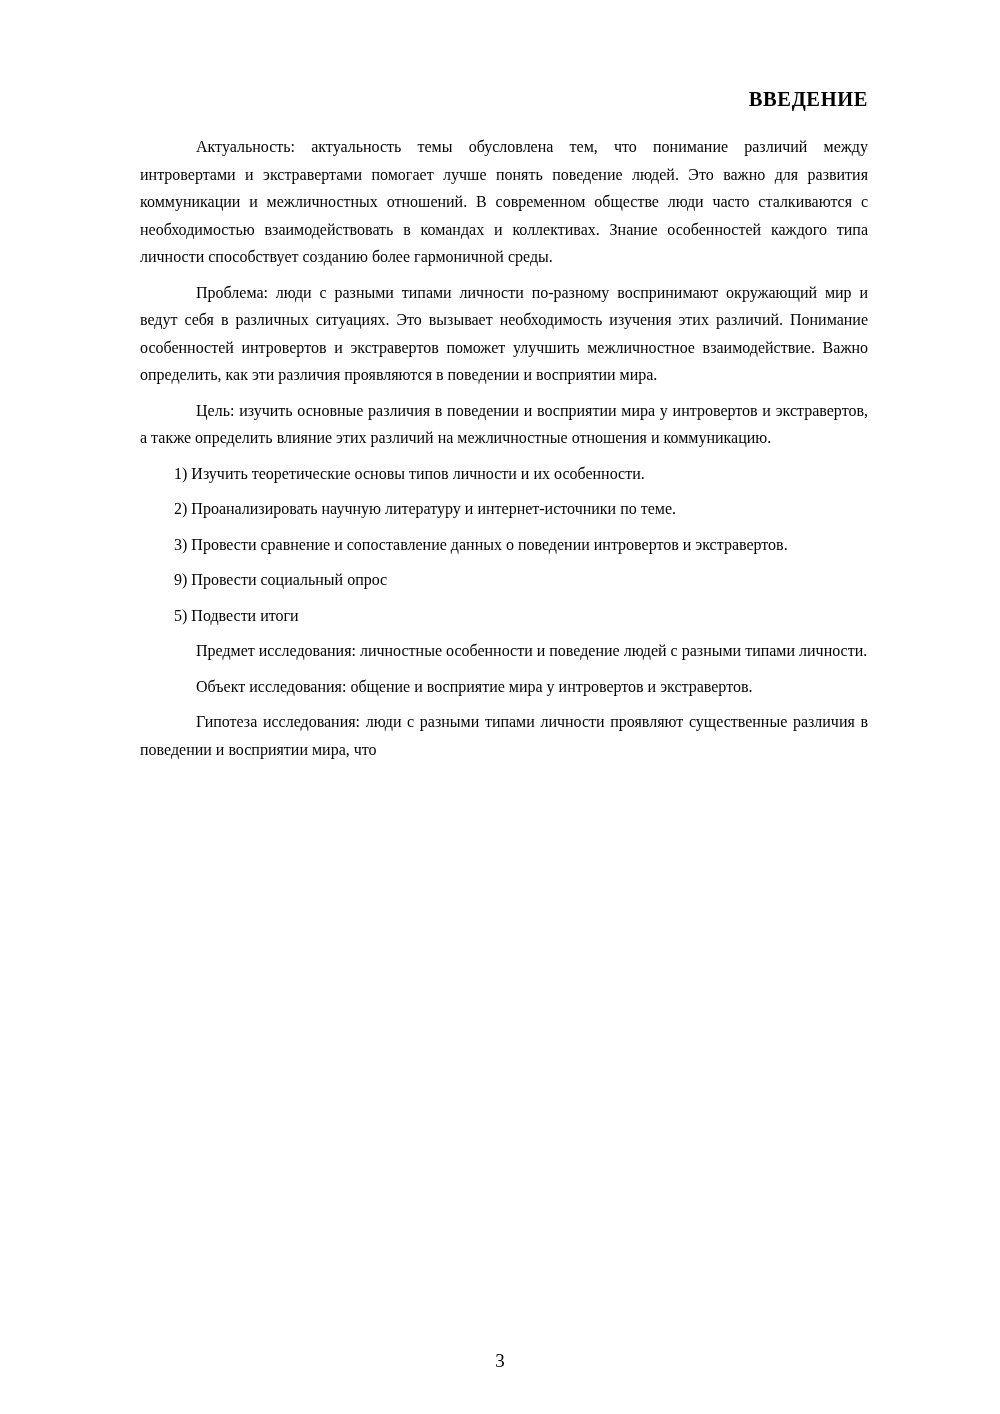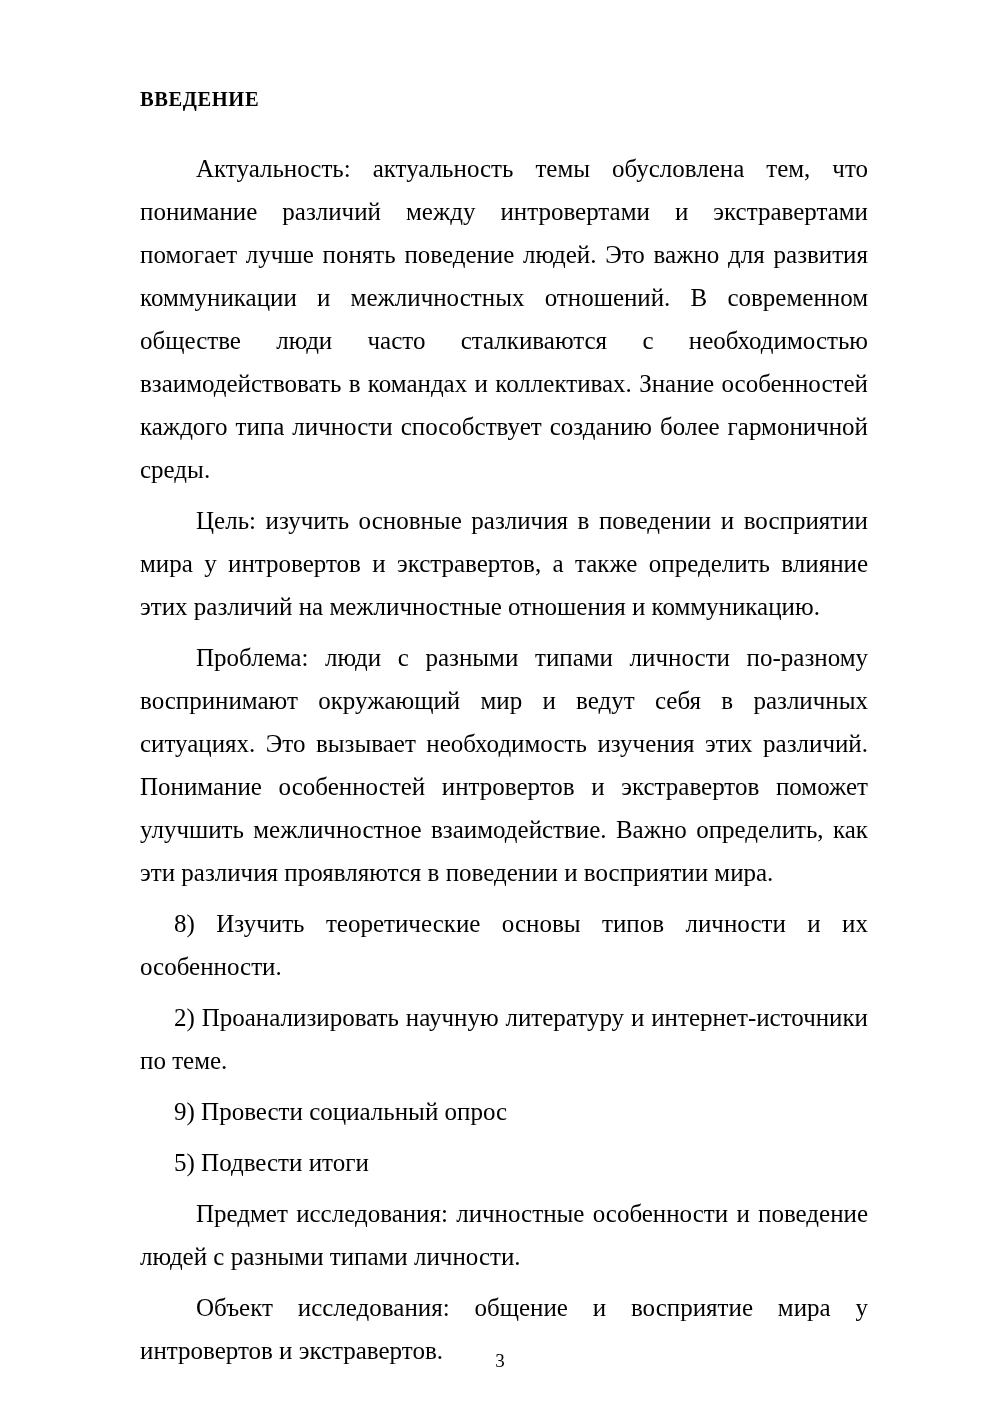--- a/index.html
+++ b/index.html
@@ -14,29 +14,29 @@
     color: #000000;
   }
   .page {
     position: relative;
     width: 1000px;
     height: 1414px;
     box-sizing: border-box;
     padding: 88px 72px 0 140px;
   }
   .doc-title {
-    text-align: left;
+    text-align: right;
     font-weight: bold;
     font-size: 20.5px;
     letter-spacing: 0.6px;
-    margin: 0 0 36px 0;
+    margin: 0 0 22px 0;
     padding-right: 60px;
   }
   .para {
-    font-size: 25px;
+    font-size: 16px;
     line-height: 1.72;
     text-align: justify;
     text-justify: inter-word;
     margin: 8px 0 1px 0;
     padding-right: 60px;
     text-indent: 56px;
     hyphens: none;
   }
   .para.item {
     text-indent: 34px;
@@ -54,23 +54,25 @@
   }
 </style>
 </head>
 <body>
 
 <div class="page">
 
   <h1 class="doc-title">ВВЕДЕНИЕ</h1>
 
   <p class="para">Актуальность: актуальность темы обусловлена тем, что понимание различий между интровертами и экстравертами помогает лучше понять поведение людей. Это важно для развития коммуникации и межличностных отношений. В современном обществе люди часто сталкиваются с необходимостью взаимодействовать в командах и коллективах. Знание особенностей каждого типа личности способствует созданию более гармоничной среды.</p>
+  <p class="para">Проблема: люди с разными типами личности по-разному воспринимают окружающий мир и ведут себя в различных ситуациях. Это вызывает необходимость изучения этих различий. Понимание особенностей интровертов и экстравертов поможет улучшить межличностное взаимодействие. Важно определить, как эти различия проявляются в поведении и восприятии мира.</p>
   <p class="para">Цель: изучить основные различия в поведении и восприятии мира у интровертов и экстравертов, а также определить влияние этих различий на межличностные отношения и коммуникацию.</p>
-  <p class="para">Проблема: люди с разными типами личности по-разному воспринимают окружающий мир и ведут себя в различных ситуациях. Это вызывает необходимость изучения этих различий. Понимание особенностей интровертов и экстравертов поможет улучшить межличностное взаимодействие. Важно определить, как эти различия проявляются в поведении и восприятии мира.</p>
-  <p class="para item">8) Изучить теоретические основы типов личности и их особенности.</p>
+  <p class="para item">1) Изучить теоретические основы типов личности и их особенности.</p>
   <p class="para item">2) Проанализировать научную литературу и интернет-источники по теме.</p>
+  <p class="para item">3) Провести сравнение и сопоставление данных о поведении интровертов и экстравертов.</p>
   <p class="para item">9) Провести социальный опрос</p>
   <p class="para item">5) Подвести итоги</p>
   <p class="para">Предмет исследования: личностные особенности и поведение людей с разными типами личности.</p>
   <p class="para">Объект исследования: общение и восприятие мира у интровертов и экстравертов.</p>
+  <p class="para nolast">Гипотеза исследования: люди с разными типами личности проявляют существенные различия в поведении и восприятии мира, что</p>
 
   <div class="page-number">3</div>
 </div>
 
 </body></html>

